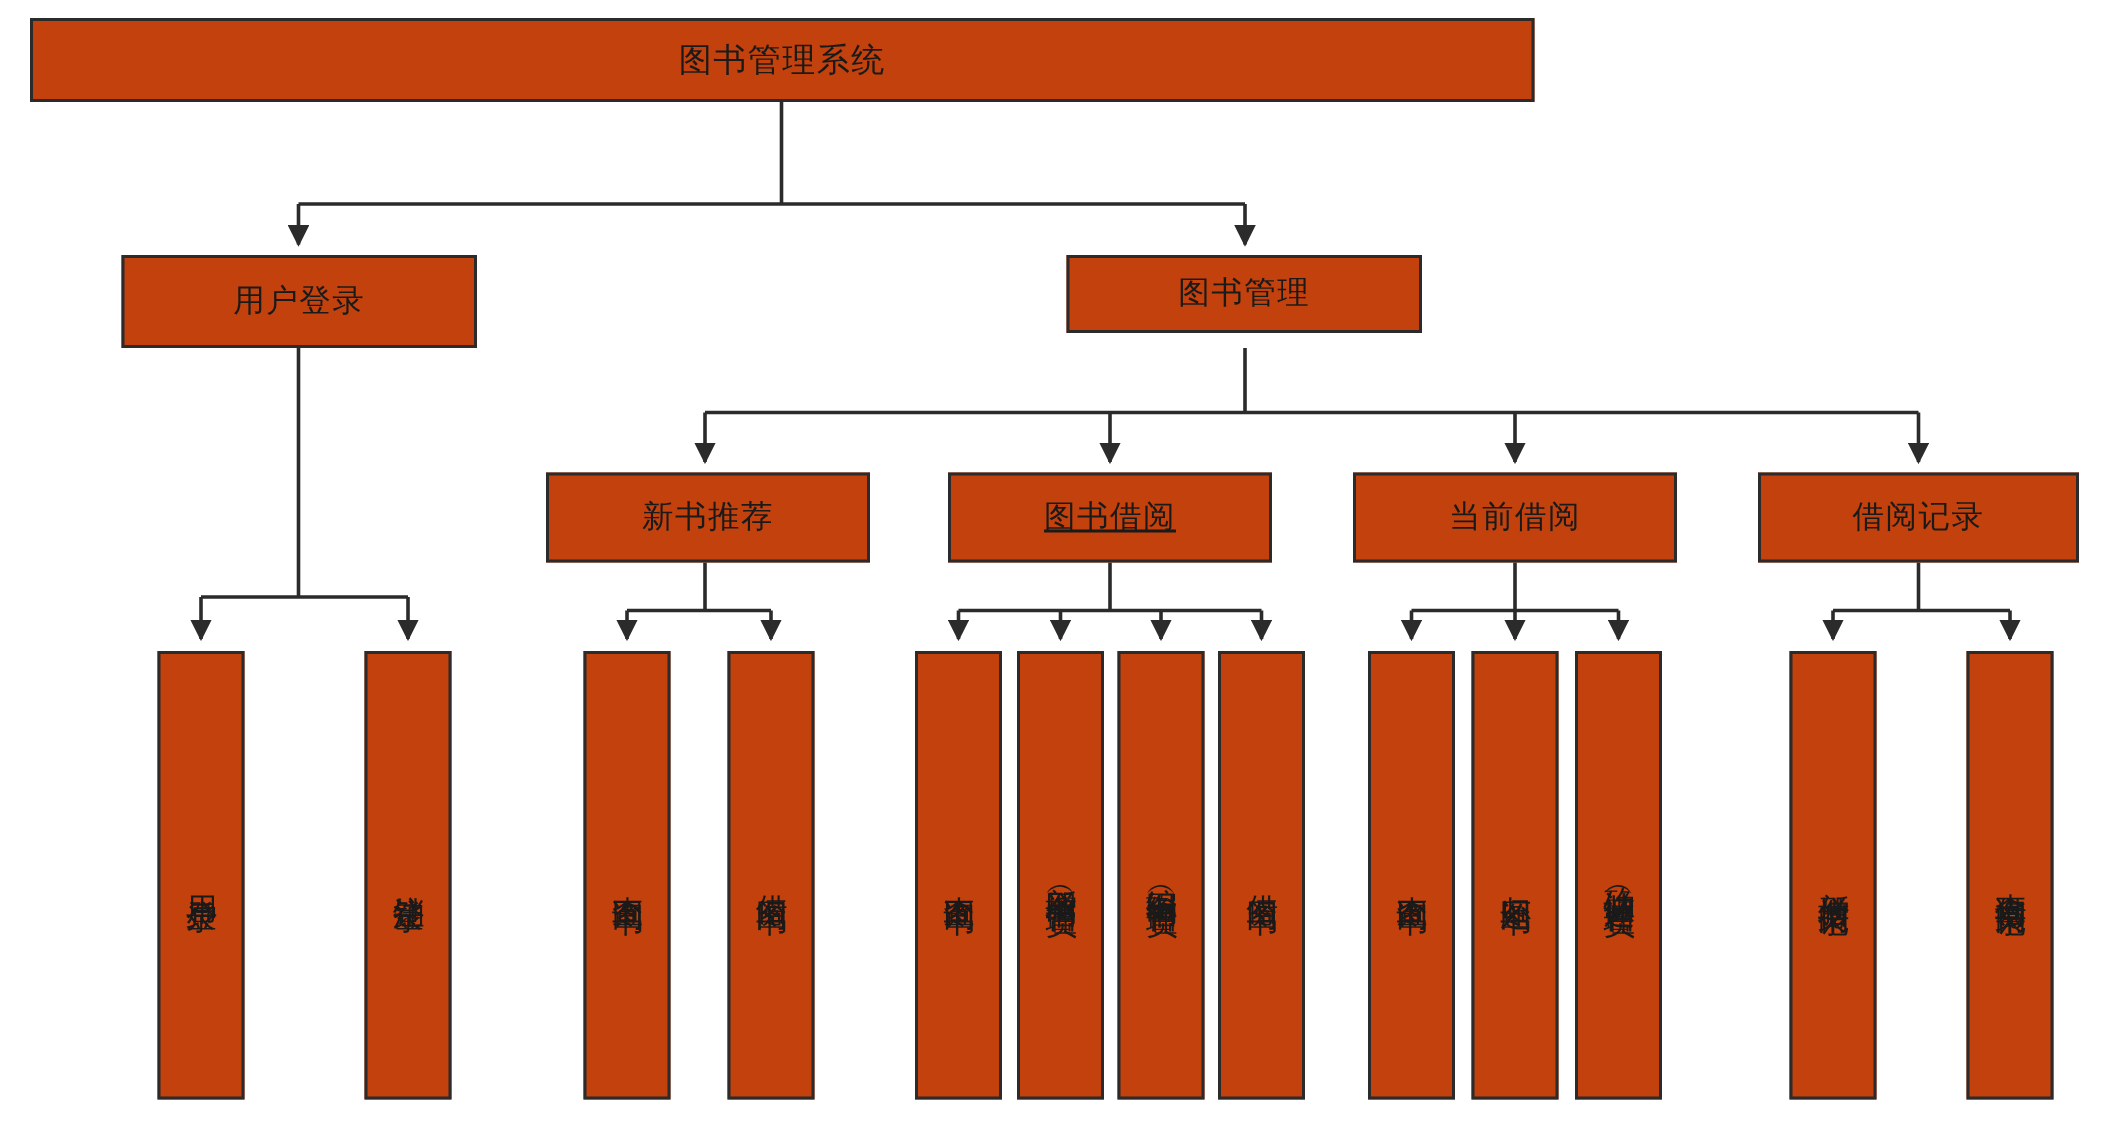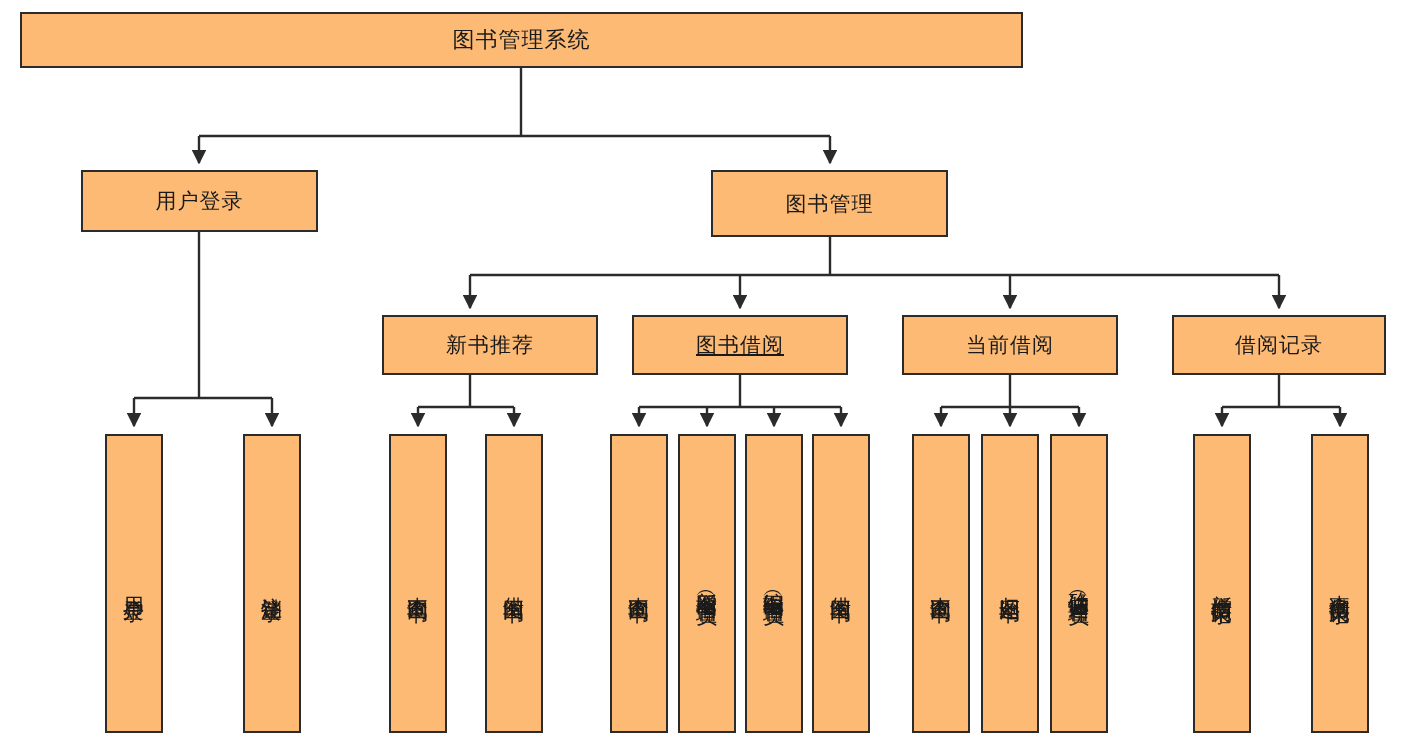--- a/index.html
+++ b/index.html
@@ -19,21 +19,21 @@
   #edges{
     position:absolute;
     left:0; top:0;
     width:1405px;
     height:747px;
     pointer-events:none;
   }
   .node{
     position:absolute;
     box-sizing:border-box;
-    background:#fdba74;
+    background:#c2410c;
     border:2px solid #2b2b2b;
     display:flex;
     align-items:center;
     justify-content:center;
     text-align:left;
     z-index:2;
   }
   .node.h{
     font-size:21px;
     letter-spacing:1px;
@@ -123,25 +123,25 @@
   </svg>
 
   <div class="node h root" style="left:20px; top:12px; width:1003px; height:56px;">
     <span>图书管理系统</span>
   </div>
 
   <div class="node h" style="left:81px; top:170px; width:237px; height:62px;">
     <span>用户登录</span>
   </div>
 
-  <div class="node h" style="left:711px; top:170px; width:237px; height:67px;">
+  <div class="node h" style="left:711px; top:170px; width:237px; height:52px;">
     <span>图书管理</span>
   </div>
 
-  <div class="node h" style="left:382px; top:315px; width:216px; height:60px;">
+  <div class="node h" style="left:364px; top:315px; width:216px; height:60px;">
     <span>新书推荐</span>
   </div>
 
   <div class="node h" style="left:632px; top:315px; width:216px; height:60px;text-decoration:underline;">
     <span>图书借阅</span>
   </div>
 
   <div class="node h" style="left:1172px; top:315px; width:214px; height:60px;">
     <span>借阅记录</span>
   </div>

